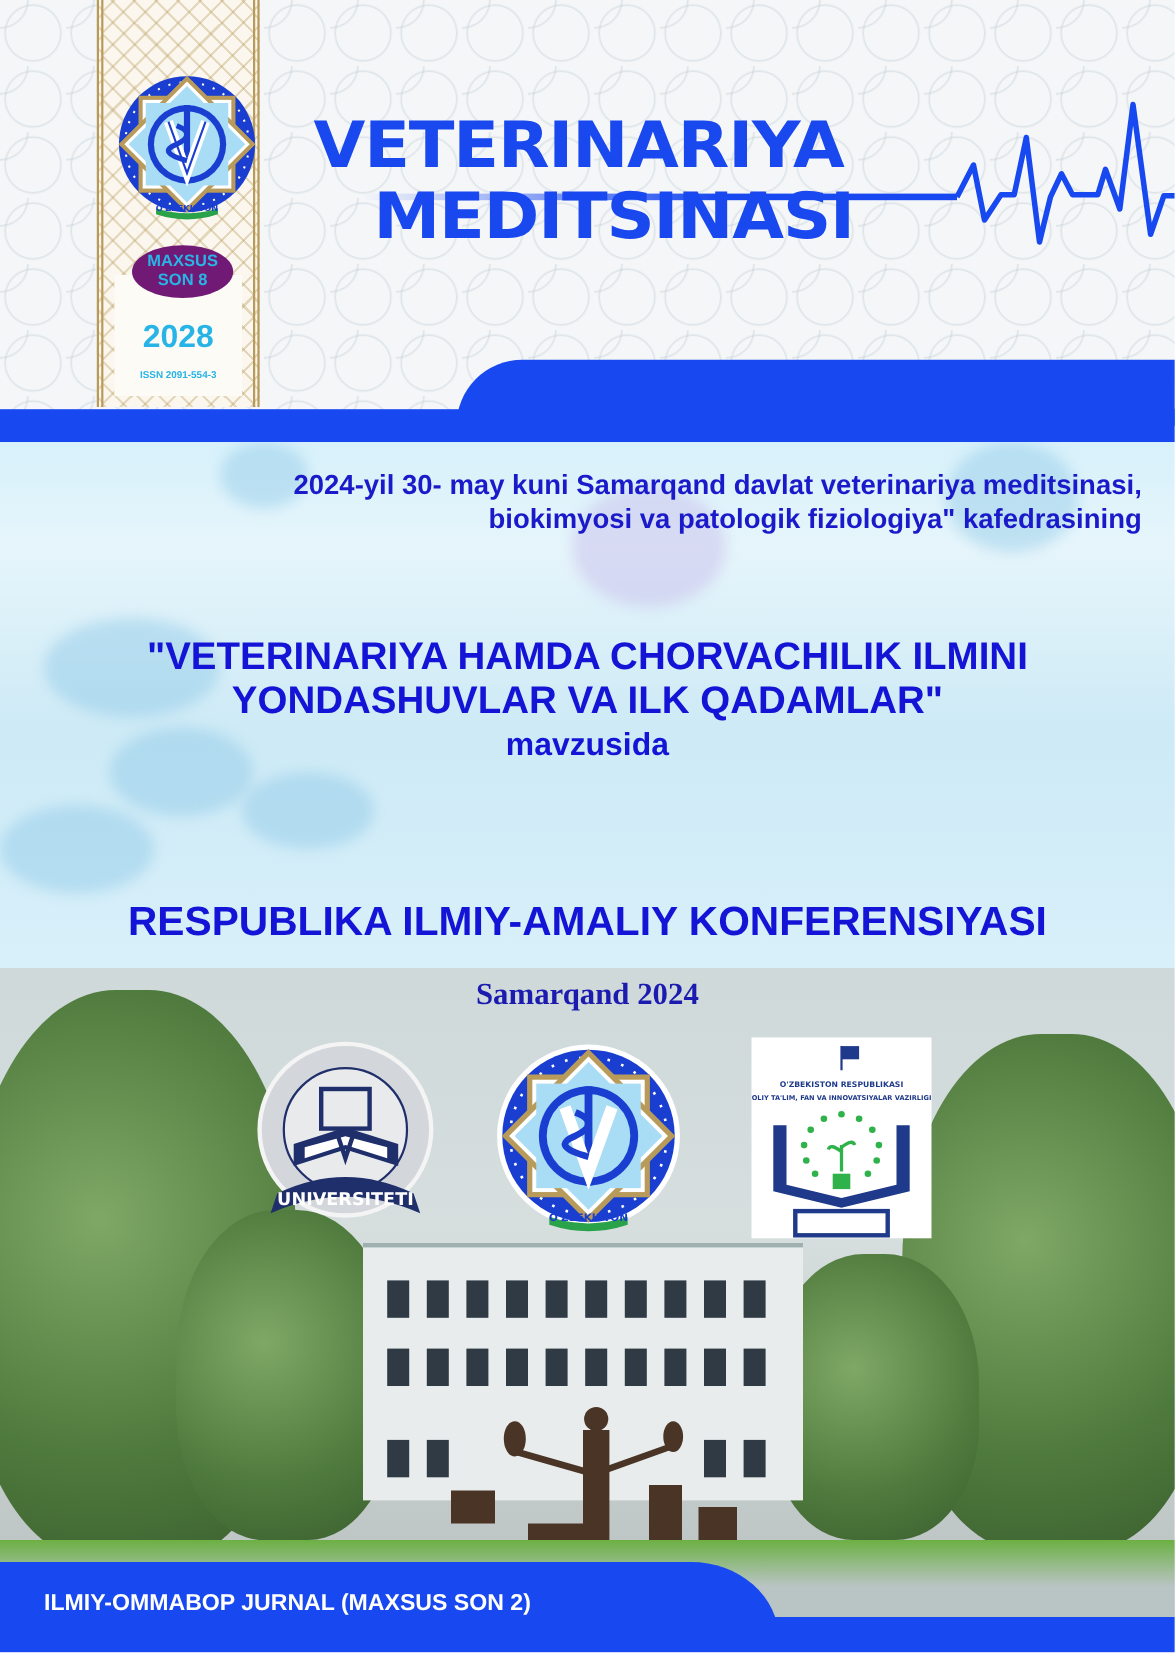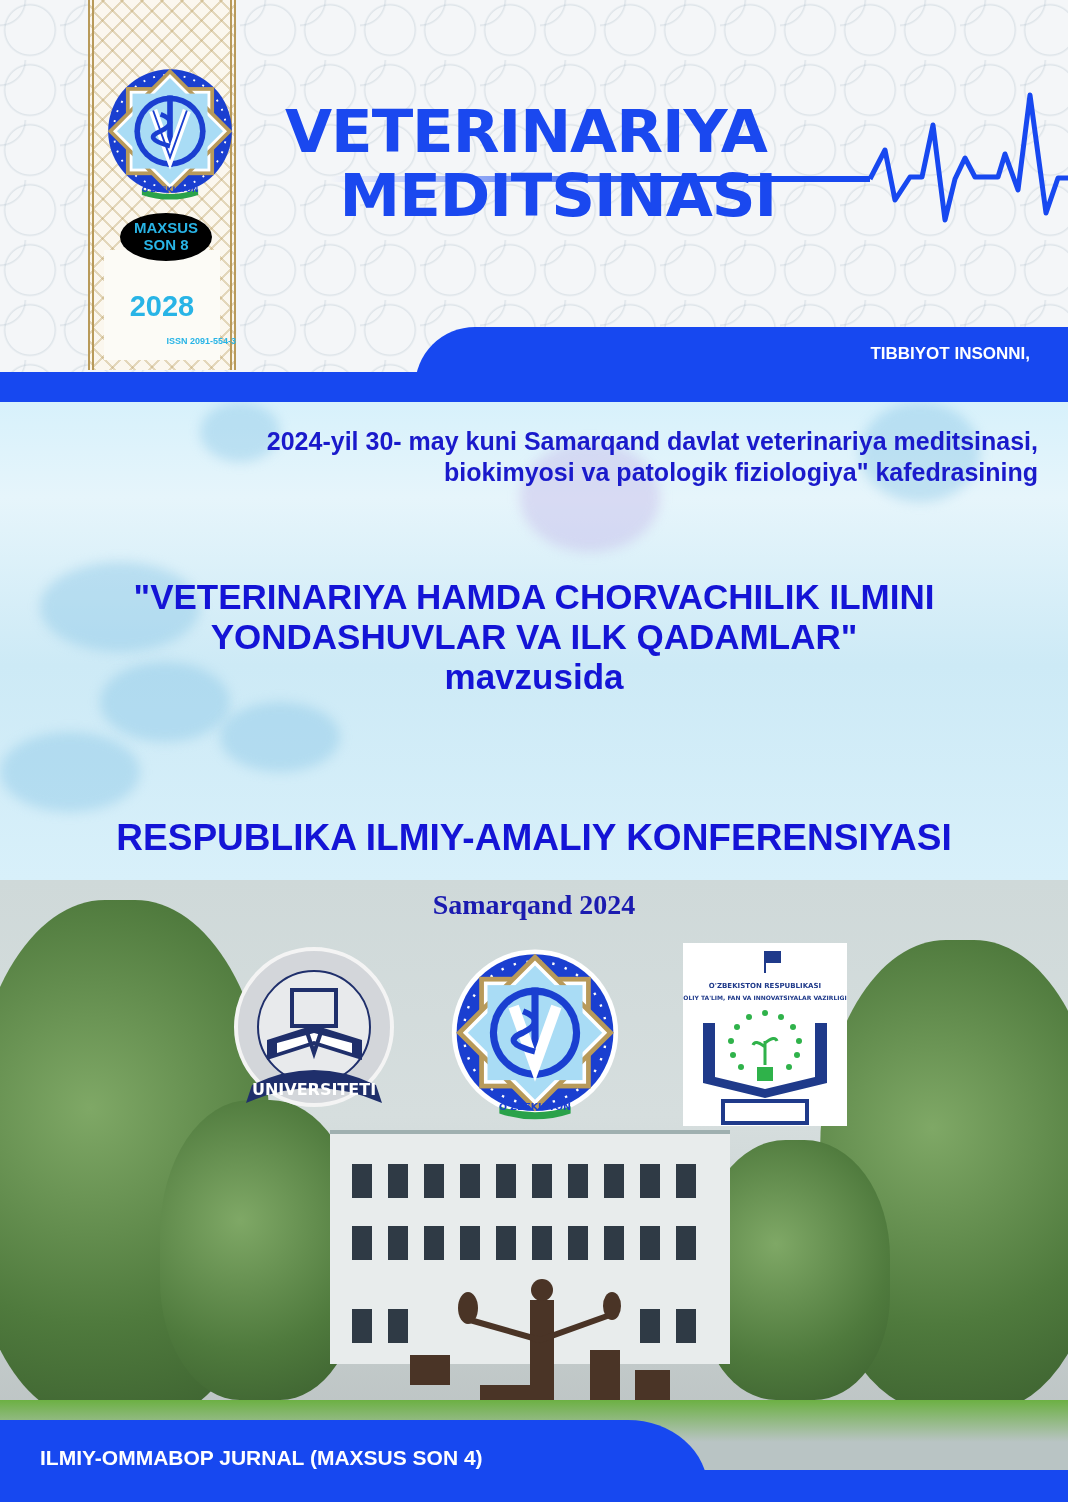--- a/index.html
+++ b/index.html
@@ -8,37 +8,37 @@
     background-color:#f4f6f8;
     background-image:
       radial-gradient(circle at 0 0, transparent 24px, rgba(180,195,205,.35) 25px, transparent 27px),
       radial-gradient(circle at 30px 30px, transparent 24px, rgba(180,195,205,.35) 25px, transparent 27px);
     background-size:60px 60px;}
   .strip{position:absolute;left:88px;top:0;width:148px;height:370px;background:#fbf7ee;
     border-left:6px double #b89a5a;border-right:6px double #b89a5a;box-sizing:border-box;
     background-image:repeating-linear-gradient(45deg,rgba(184,154,90,.35) 0 2px,transparent 2px 14px),repeating-linear-gradient(-45deg,rgba(184,154,90,.35) 0 2px,transparent 2px 14px);}
   .strip-inner{position:absolute;left:10px;right:10px;top:250px;height:110px;background:#fcfbf6;}
   .emblem-small{position:absolute;left:92px;top:58px;width:156px;height:150px;}
-  .issue-badge{position:absolute;left:120px;top:213px;width:92px;height:48px;border-radius:50%;background:#000000;
+  .issue-badge{position:absolute;left:120px;top:223px;width:92px;height:48px;border-radius:50%;background:#701a75;
     color:#28b4e6;font-weight:bold;font-size:15px;text-align:center;line-height:17px;padding-top:6px;box-sizing:border-box;}
   .year{position:absolute;left:88px;width:148px;top:290px;text-align:center;color:#28b4e6;font-weight:bold;font-size:29px;}
-  .issn{position:absolute;left:88px;width:148px;top:336px;text-align:right;color:#28b4e6;font-weight:bold;font-size:9px;}
+  .issn{position:absolute;left:88px;width:148px;top:336px;text-align:center;color:#28b4e6;font-weight:bold;font-size:9px;}
   .title{position:absolute;left:285px;top:100px;color:#1a48ef;font-family:"DejaVu Sans",sans-serif;font-weight:bold;font-size:58px;line-height:64px;letter-spacing:-1px;transform:scaleX(1.05);transform-origin:left;}
   .title .l1{display:block;}
   .title .l2{display:block;padding-left:52px;}
   .ecg{position:absolute;left:330px;top:80px;width:738px;height:150px;}
   .banner{position:absolute;left:0;top:372px;width:1068px;height:30px;background:#1748f0;}
   .banner-top{position:absolute;left:415px;top:327px;width:653px;height:60px;background:#1748f0;border-top-left-radius:60px 60px;}
   .motto{position:absolute;right:38px;top:343px;color:#fff;font-weight:bold;font-size:17px;text-align:right;line-height:22px;}
   .lab{position:absolute;left:0;top:402px;width:1068px;height:478px;
     background:linear-gradient(180deg,#d7f1fb 0%,#e6f5fb 20%,#cdeaf6 55%,#d8f0fa 100%);overflow:hidden;}
   .lab .blob{position:absolute;border-radius:50%;background:rgba(120,190,225,.35);filter:blur(6px);}
   .intro{position:absolute;left:30px;width:1008px;top:426px;text-align:right;color:#1a1acb;font-weight:bold;font-size:25px;line-height:31px;}
   .theme{position:absolute;left:10px;width:1048px;top:577px;text-align:center;color:#1414d6;font-weight:bold;font-size:35px;line-height:40px;}
-  .theme .sub{font-size:35px;}
+  .theme .sub{font-size:29px;}
   .conf{position:absolute;left:0;width:1068px;top:817px;text-align:center;color:#1414d6;font-weight:bold;font-size:37px;}
   .photo{position:absolute;left:0;top:880px;width:1068px;height:590px;background:linear-gradient(180deg,#cfd9d9 0%,#d6dede 40%,#c7cfcf 70%,#b9c0c0 100%);overflow:hidden;}
   .tree{position:absolute;border-radius:45% 45% 40% 40%;background:radial-gradient(circle at 40% 40%,#7fa866,#4f7a3d 60%,#3a5e2e);}
   .building{position:absolute;left:330px;top:250px;width:400px;height:230px;background:#e8ecec;border-top:4px solid #9fb0b0;}
   .win{position:absolute;width:20px;height:34px;background:#2f3a45;}
   .lawn{position:absolute;left:0;top:520px;width:1068px;height:70px;background:linear-gradient(180deg,#6cb043,#b9c4c4 60%);}
   .samarqand{position:absolute;left:0;width:1068px;top:889px;text-align:center;color:#1b1bb0;font-family:"Liberation Serif",serif;font-weight:bold;font-size:28px;}
   .logo{position:absolute;}
   .footer-band{position:absolute;left:0;top:1420px;width:708px;height:80px;background:#1748f0;border-top-right-radius:80px 70px;}
   .footer-band2{position:absolute;left:0;top:1470px;width:1068px;height:32px;background:#1748f0;}
@@ -90,21 +90,20 @@
       <stop offset="0.6" stop-color="#1748f0" stop-opacity="1"></stop>
     </linearGradient>
   </defs>
   <rect x="0" y="96" width="540" height="6" fill="url(#fade)"></rect>
   <polyline points="540,99 555,70 565,120 580,97 592,97 603,45 615,140 625,99 635,78 645,97 668,97 675,74 688,110 700,15 716,133 728,98 738,98" fill="none" stroke="#1748f0" stroke-width="5" stroke-linejoin="round"></polyline>
 </svg>
 
 <div class="banner-top"></div>
 <div class="banner"></div>
 <div class="motto">
-  <div>TIBBIYOT INSONNI,</div>
 </div>
 
 <div class="lab">
   <div class="blob" style="left:40px;top:160px;width:160px;height:90px;"></div>
   <div class="blob" style="left:100px;top:260px;width:130px;height:80px;"></div>
   <div class="blob" style="left:0px;top:330px;width:140px;height:80px;"></div>
   <div class="blob" style="left:220px;top:300px;width:120px;height:70px;"></div>
   <div class="blob" style="left:520px;top:40px;width:140px;height:110px;background:rgba(190,170,230,.35);"></div>
   <div class="blob" style="left:860px;top:0px;width:120px;height:100px;"></div>
   <div class="blob" style="left:200px;top:0px;width:80px;height:60px;"></div>
@@ -222,13 +221,13 @@
       <circle cx="106" cy="124" r="3"></circle>
     <rect x="74" y="124" width="16" height="14"></rect>
     <path d="M82 122 L82 98 M82 104 q-10 -8 -12 -2 M82 100 q10 -8 12 -2" stroke="#2fb24a" stroke-width="3" fill="none"></path>
   </g>
   <path d="M20 80 L20 140 L82 155 L144 140 L144 80 L132 80 L132 134 L82 146 L32 134 L32 80Z" fill="#1f3a8a"></path>
   <rect x="40" y="158" width="84" height="22" fill="none" stroke="#1f3a8a" stroke-width="4"></rect>
 </svg>
 
 <div class="footer-band"></div>
 <div class="footer-band2"></div>
-<div class="footer-text">ILMIY-OMMABOP JURNAL (MAXSUS SON 4)</div>
+<div class="footer-text">ILMIY-OMMABOP JURNAL (MAXSUS SON 2)</div>
 
 </body></html>

